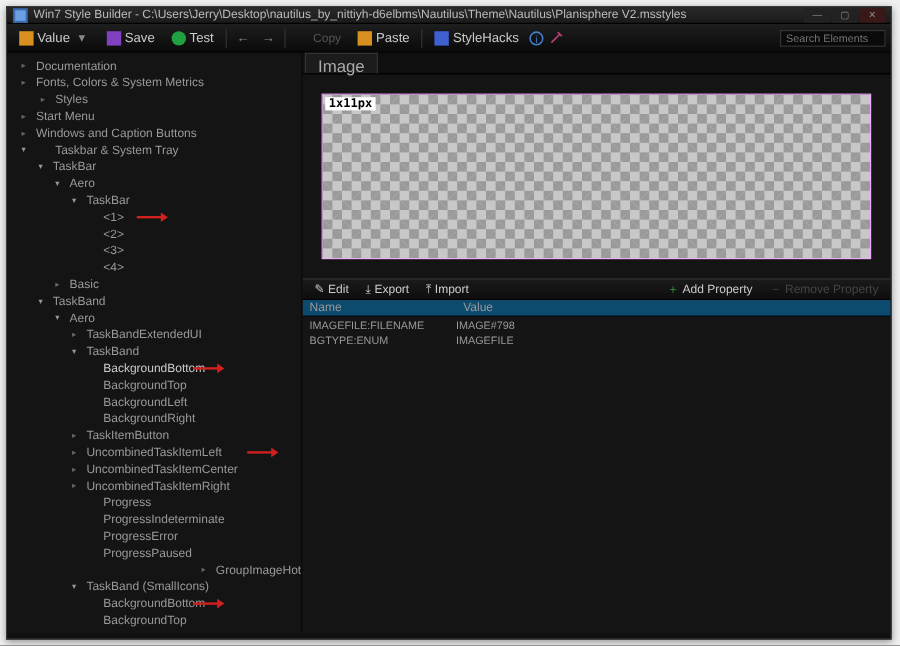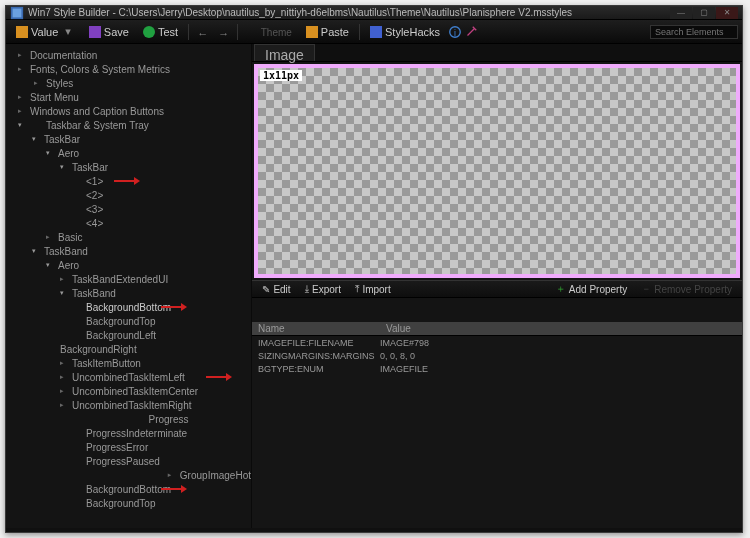--- a/index.html
+++ b/index.html
@@ -34,36 +34,36 @@
 .ti .arr { color: #666; margin-right: 4px; font-size: 7px; width: 8px; display: inline-block; }
 .ti .arr.open { color: #999; }
 .redarrow { position: absolute; width: 30px; height: 10px; pointer-events: none; }
 .redarrow::after { content: ""; position: absolute; left: 0; top: 4px; width: 22px; height: 2px; background: #d02020; }
 .redarrow::before { content: ""; position: absolute; left: 0; top: 1px; border: 4px solid transparent; border-right: 6px solid #d02020; }
 .redarrow.rt::before { left: auto; right: 0; border: 4px solid transparent; border-left: 6px solid #d02020; }
 .redarrow.rt::after { left: 0; }
 .main { flex: 1; display: flex; flex-direction: column; background: #141414; }
 .pane-tabs { height: 18px; display: flex; background: #0f0f0f; border-bottom: 1px solid #000; }
 .pane-tab { padding: 2px 10px; color: #aaa; font-size: 14px; background: #1c1c1c; border: 1px solid #333; border-bottom: none; margin-left: 2px; cursor: pointer; }
-.image-preview { height: 214px; background: #141414; position: relative; overflow: hidden; border: 4px solid #f0abfc; margin: 2px; }
+.image-preview { height: 138px; background: #141414; position: relative; overflow: hidden; border: 1px solid #f0abfc; margin: 16px; }
 .checker { position: absolute; inset: 0; background-image:
   linear-gradient(45deg,#9a9a9a 25%,transparent 25%),
   linear-gradient(-45deg,#9a9a9a 25%,transparent 25%),
   linear-gradient(45deg,transparent 75%,#9a9a9a 75%),
   linear-gradient(-45deg,transparent 75%,#9a9a9a 75%);
   background-size: 16px 16px;
   background-position: 0 0, 0 8px, 8px -8px, -8px 0;
   background-color: #c8c8c8;
 }
 .imgsize { position: absolute; top: 2px; left: 2px; background: #fff; color: #000; font-size: 10px; font-weight: bold; padding: 0 3px; font-family: monospace; }
 .prop-bar { height: 18px; background: linear-gradient(#1a1a1a,#0e0e0e); display: flex; align-items: center; border-top: 1px solid #333; border-bottom: 1px solid #000; padding: 0 4px; gap: 2px; }
 .pbtn { display: flex; align-items: center; gap: 3px; padding: 0 6px; color: #ccc; font-size: 10px; cursor: pointer; }
 .pbtn.disabled { color: #444; }
 .spacer { flex: 1; }
-.prop-head { height: 14px; display: flex; background: #404040; border-bottom: 1px solid #000; margin-top: 24px; }
+.prop-head { height: 14px; display: flex; background: #0c4a6e; border-bottom: 1px solid #000; }
 .prop-head div { color: #999; font-size: 10px; padding: 1px 6px; }
 .col-name { width: 128px; }
 .col-val { flex: 1; }
 .prop-body { flex: 1; background: #151515; padding: 2px 0; }
 .prow { display: flex; height: 13px; align-items: flex-start; }
 .prow .pn { width: 128px; color: #999; font-size: 9px; padding-left: 6px; }
 .prow .pv { color: #999; font-size: 9px; }
 </style>
 </head>
 <body>
@@ -91,21 +91,21 @@
         <span>Save</span>
       </div>
     <div class="tbtn test">
         <span class="ic"></span>
         <span>Test</span>
       </div>
     <div class="sep"></div>
     <span class="tarrow">←</span>
     <span class="tarrow">→</span>
     <div class="sep"></div>
-    <span class="tcopy"><span class="ic small"></span> <span>Theme</span></span>
+    <span class="tcopy"><span class="ic small"></span> <span>Copy</span></span>
     <div class="tbtn paste">
         <span class="ic"></span>
         <span>Paste</span>
       </div>
     <div class="sep"></div>
     <div class="tbtn hacks">
         <span class="ic"></span>
         <span>StyleHacks</span>
       </div>
     <svg class="extra-ic" viewBox="0 0 16 16">
@@ -199,60 +199,64 @@
           <span class="redarrow rt" style="left: 155px;"></span>
         </div>
         <div class="ti" style="padding-left: 68px;">
           <span class="arr"></span>
           <span>BackgroundTop</span>
         </div>
         <div class="ti" style="padding-left: 68px;">
           <span class="arr"></span>
           <span>BackgroundLeft</span>
         </div>
-        <div class="ti" style="padding-left: 42px;">
+        <div class="ti" style="padding-left: 68px;">
           <span class="arr"></span>
           <span>BackgroundRight</span>
         </div>
         <div class="ti" style="padding-left: 54px;">
           <span class="arr">▸</span>
           <span>TaskItemButton</span>
         </div>
         <div class="ti" style="padding-left: 54px;">
           <span class="arr">▸</span>
           <span>UncombinedTaskItemLeft</span>
           <span class="redarrow rt" style="left: 200px;"></span>
         </div>
         <div class="ti" style="padding-left: 54px;">
           <span class="arr">▸</span>
           <span>UncombinedTaskItemCenter</span>
         </div>
         <div class="ti" style="padding-left: 54px;">
           <span class="arr">▸</span>
           <span>UncombinedTaskItemRight</span>
         </div>
-        <div class="ti" style="padding-left: 68px; justify-content: center;">
+        <div class="ti" style="padding-left: 68px;">
           <span class="arr"></span>
           <span>Progress</span>
         </div>
         <div class="ti" style="padding-left: 68px;">
           <span class="arr"></span>
           <span>ProgressIndeterminate</span>
         </div>
         <div class="ti" style="padding-left: 68px;">
           <span class="arr"></span>
           <span>ProgressError</span>
         </div>
         <div class="ti" style="padding-left: 68px;">
           <span class="arr"></span>
           <span>ProgressPaused</span>
         </div>
         <div class="ti" style="padding-left: 54px; justify-content: flex-end;">
           <span class="arr">▸</span>
           <span>GroupImageHot</span>
+        </div>
+        <div class="ti" style="padding-left: 54px;">
+          <span class="arr open">▾</span>
+          <span>TaskBand (SmallIcons)</span>
         </div>
         <div class="ti" style="padding-left: 68px;">
           <span class="arr"></span>
           <span>BackgroundBottom</span>
           <span class="redarrow rt" style="left: 155px;"></span>
         </div>
         <div class="ti" style="padding-left: 68px;">
           <span class="arr"></span>
           <span>BackgroundTop</span>
         </div>
@@ -289,24 +293,20 @@
           </div>
       </div>
       <div class="prop-head">
         <div class="col-name">Name</div>
         <div class="col-val">Value</div>
       </div>
       <div class="prop-body" id="props">
           <div class="prow">
             <div class="pn">IMAGEFILE:FILENAME</div>
             <div class="pv">IMAGE#798</div>
-          </div>
-          <div class="prow">
-            <div class="pn">SIZINGMARGINS:MARGINS</div>
-            <div class="pv">0, 0, 8, 0</div>
           </div>
           <div class="prow">
             <div class="pn">BGTYPE:ENUM</div>
             <div class="pv">IMAGEFILE</div>
           </div>
         </div>
     </div>
   </div>
 </div>
 

